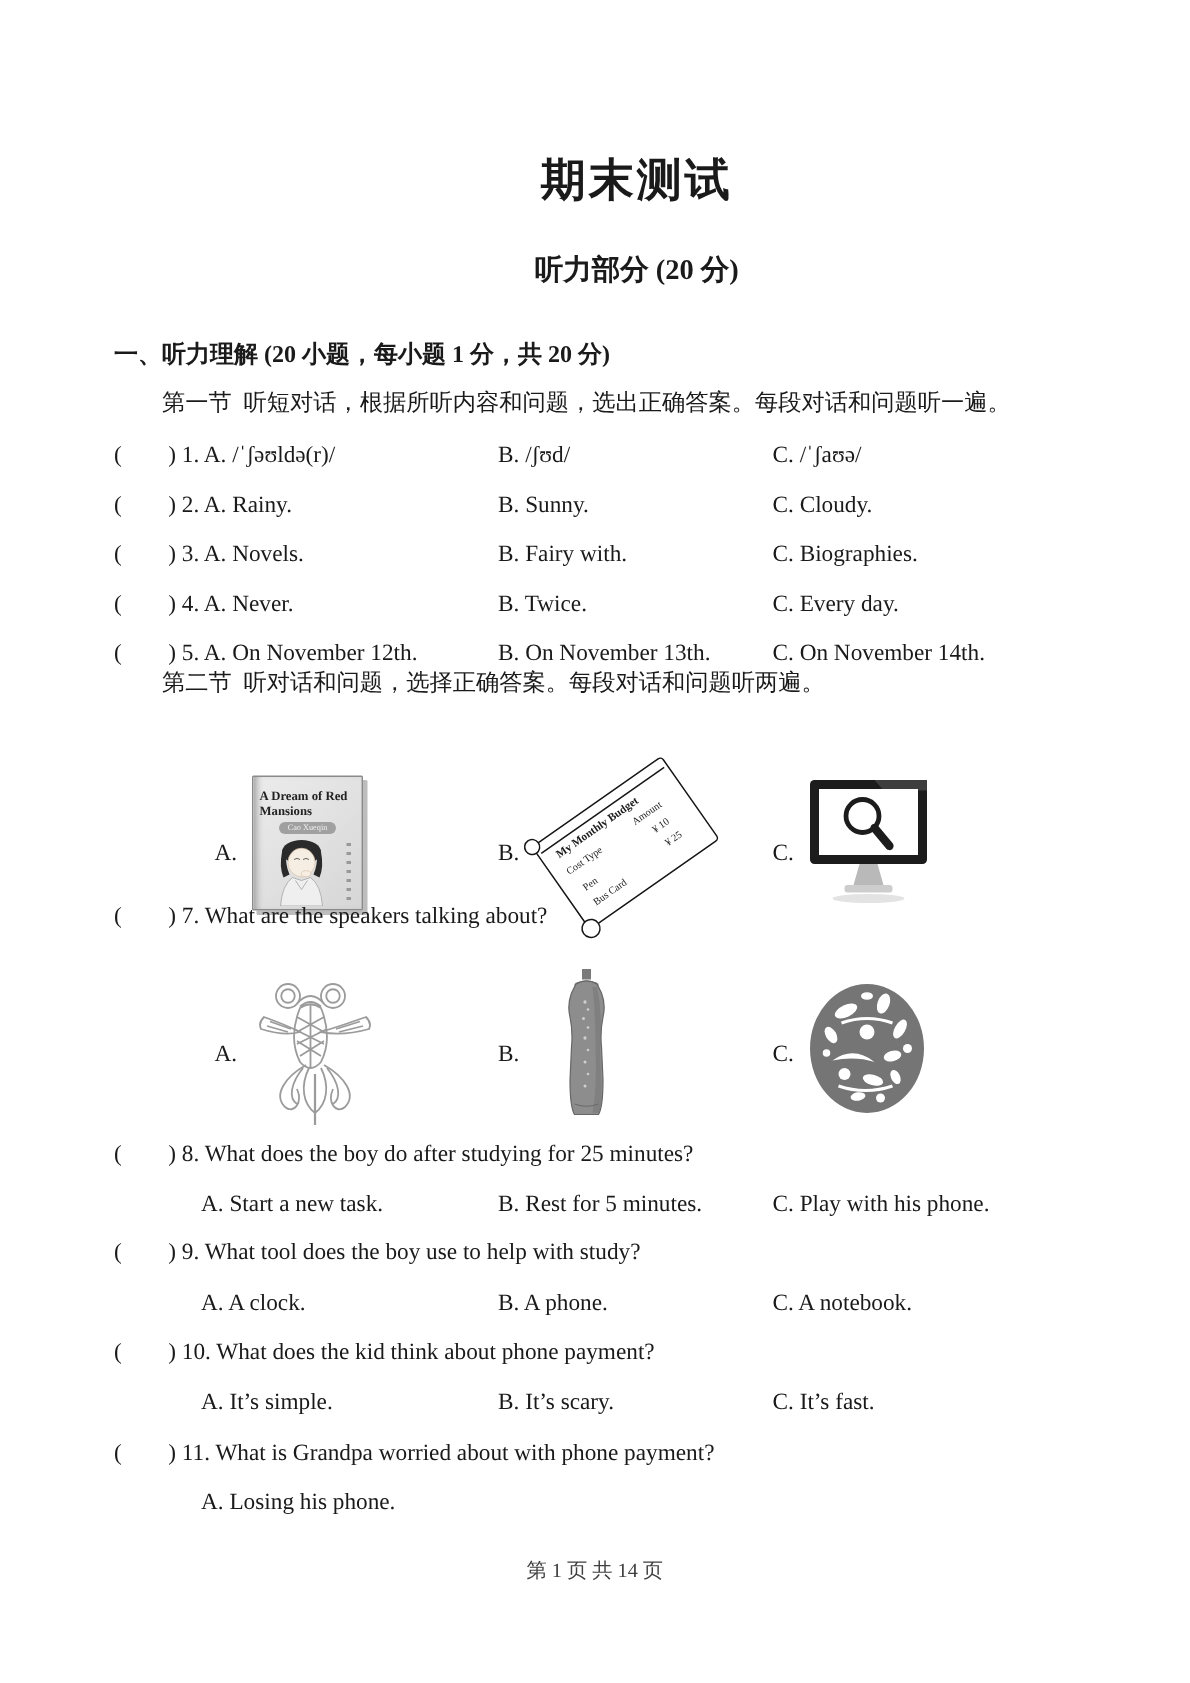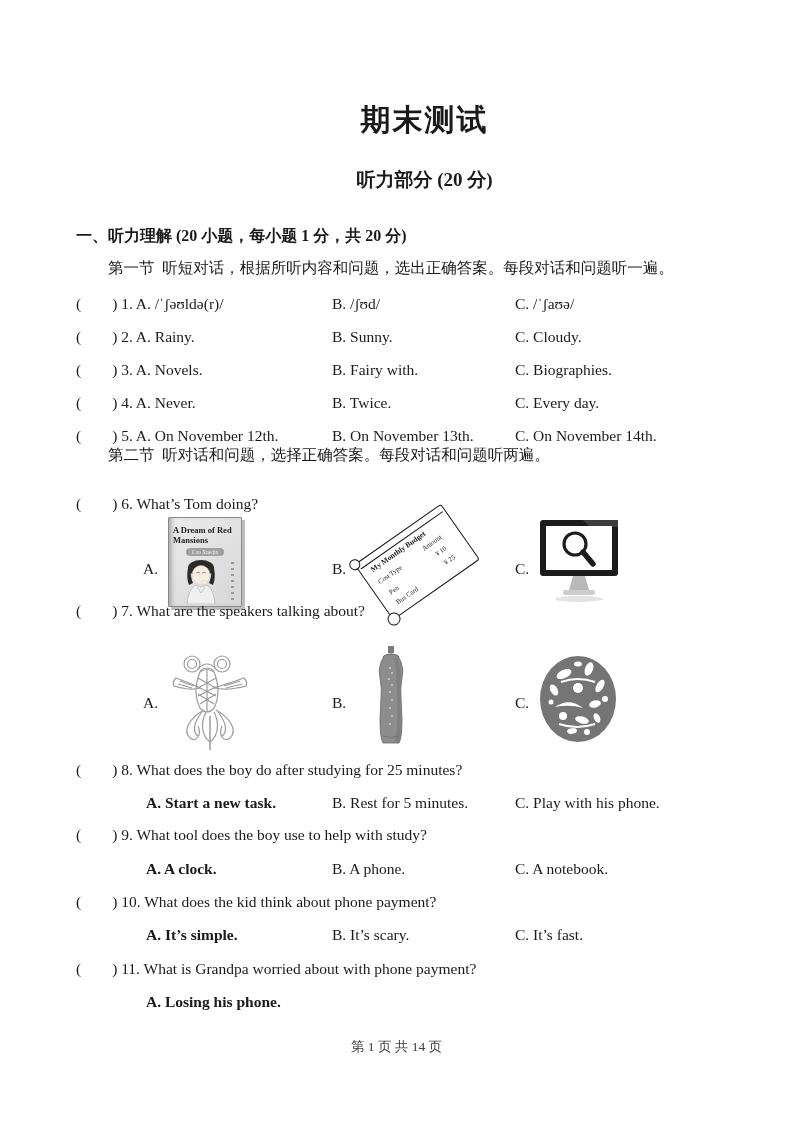--- a/index.html
+++ b/index.html
@@ -7,21 +7,21 @@
     position:relative;width:793px;height:1122px;background:#ffffff;overflow:hidden;
     font-family:"Liberation Serif","DejaVu Serif",serif;color:#1a1a1a;
   }
   .center-line{position:absolute;left:0;width:793px;text-align:center;margin-left:28px;}
   .doc-title{top:100px;font-size:30px;font-weight:bold;letter-spacing:2px;}
   .doc-subtitle{top:167px;font-size:19px;font-weight:bold;}
   .heading{position:absolute;left:76px;top:226px;font-size:16px;font-weight:bold;white-space:pre;}
   .intro{position:absolute;left:108px;font-size:15.5px;white-space:pre;}
   .row{position:absolute;left:0;width:793px;height:22px;font-size:15.5px;line-height:22px;}
   .t0{position:absolute;left:76px;white-space:pre;}
-  .o0{position:absolute;left:146px;white-space:pre;font-weight:bold;}
+  .o0{position:absolute;left:134px;white-space:pre;}
   .t1{position:absolute;left:332px;white-space:pre;}
   .t2{position:absolute;left:515px;white-space:pre;}
   .imglabel{position:absolute;font-size:15.5px;}
   .footer{position:absolute;left:0;top:1038px;width:793px;text-align:center;font-size:13.5px;color:#404040;white-space:pre;}
 
   
   .book{position:absolute;left:168px;top:517px;width:72px;height:88px;
     background:linear-gradient(135deg,#ececec,#d6d6d6);
     border:1px solid #8a8a8a;border-radius:1px;
     box-shadow:3px 3px 0 #bdbdbd, inset 5px 0 5px -3px #9e9e9e;}
@@ -84,23 +84,20 @@
     <span class="t2">C. Every day.</span>
   </div>
   <div class="row" style="top:425px">
     <span class="t0">(        ) 5. A. On November 12th.</span>
     <span class="t1">B. On November 13th.</span>
     <span class="t2">C. On November 14th.</span>
   </div>
 
   <div class="intro" style="top:445px">第二节  听对话和问题，选择正确答案。每段对话和问题听两遍。</div>
 
-  <div class="row" style="top:493px">
-    <span class="t0">(        ) 6. What’s Tom doing?</span>
-  </div>
   <span class="imglabel" style="left:143px;top:560px">A.</span>
   <span class="imglabel" style="left:332px;top:560px">B.</span>
   <span class="imglabel" style="left:515px;top:560px">C.</span>
 
   <div class="book">
     <div class="book-title">A Dream of Red Mansions</div>
     <div class="book-author">Cao Xueqin</div>
     <svg class="book-woman" width="52" height="46" viewBox="0 0 52 46">
       <path d="M12,46 Q13,32 20,27 L26,29 L32,27 Q39,32 40,46 Z" fill="#efefef" stroke="#aaa" stroke-width="0.6"></path>
       <ellipse cx="26" cy="10" rx="13" ry="8" fill="#2a2a2a"></ellipse>

